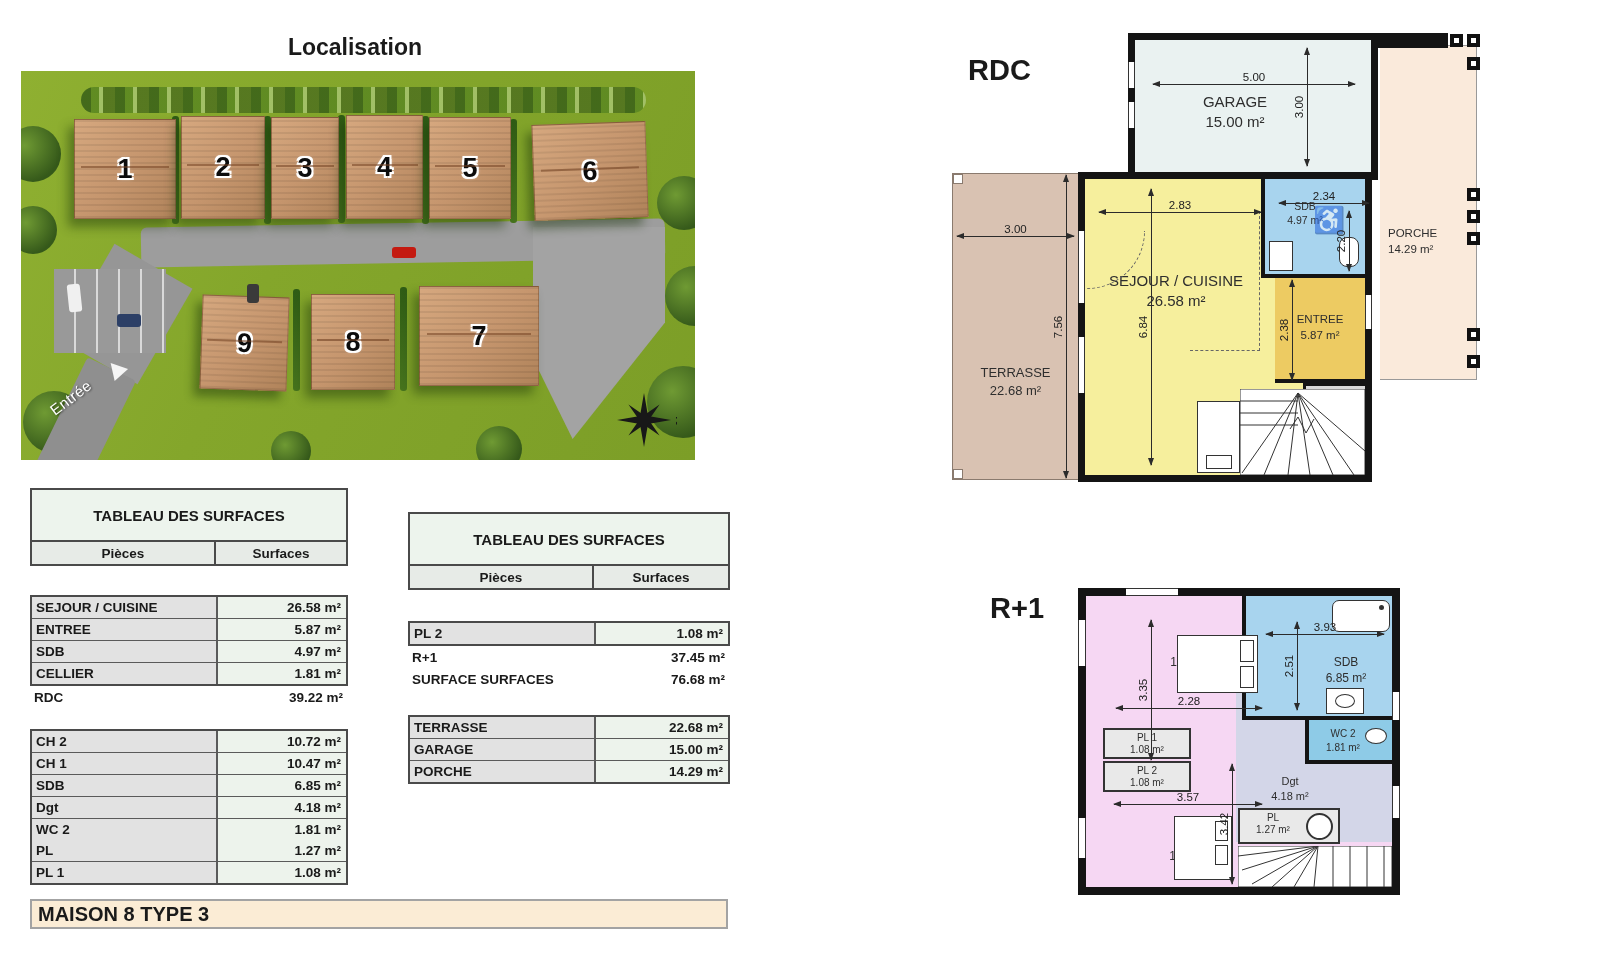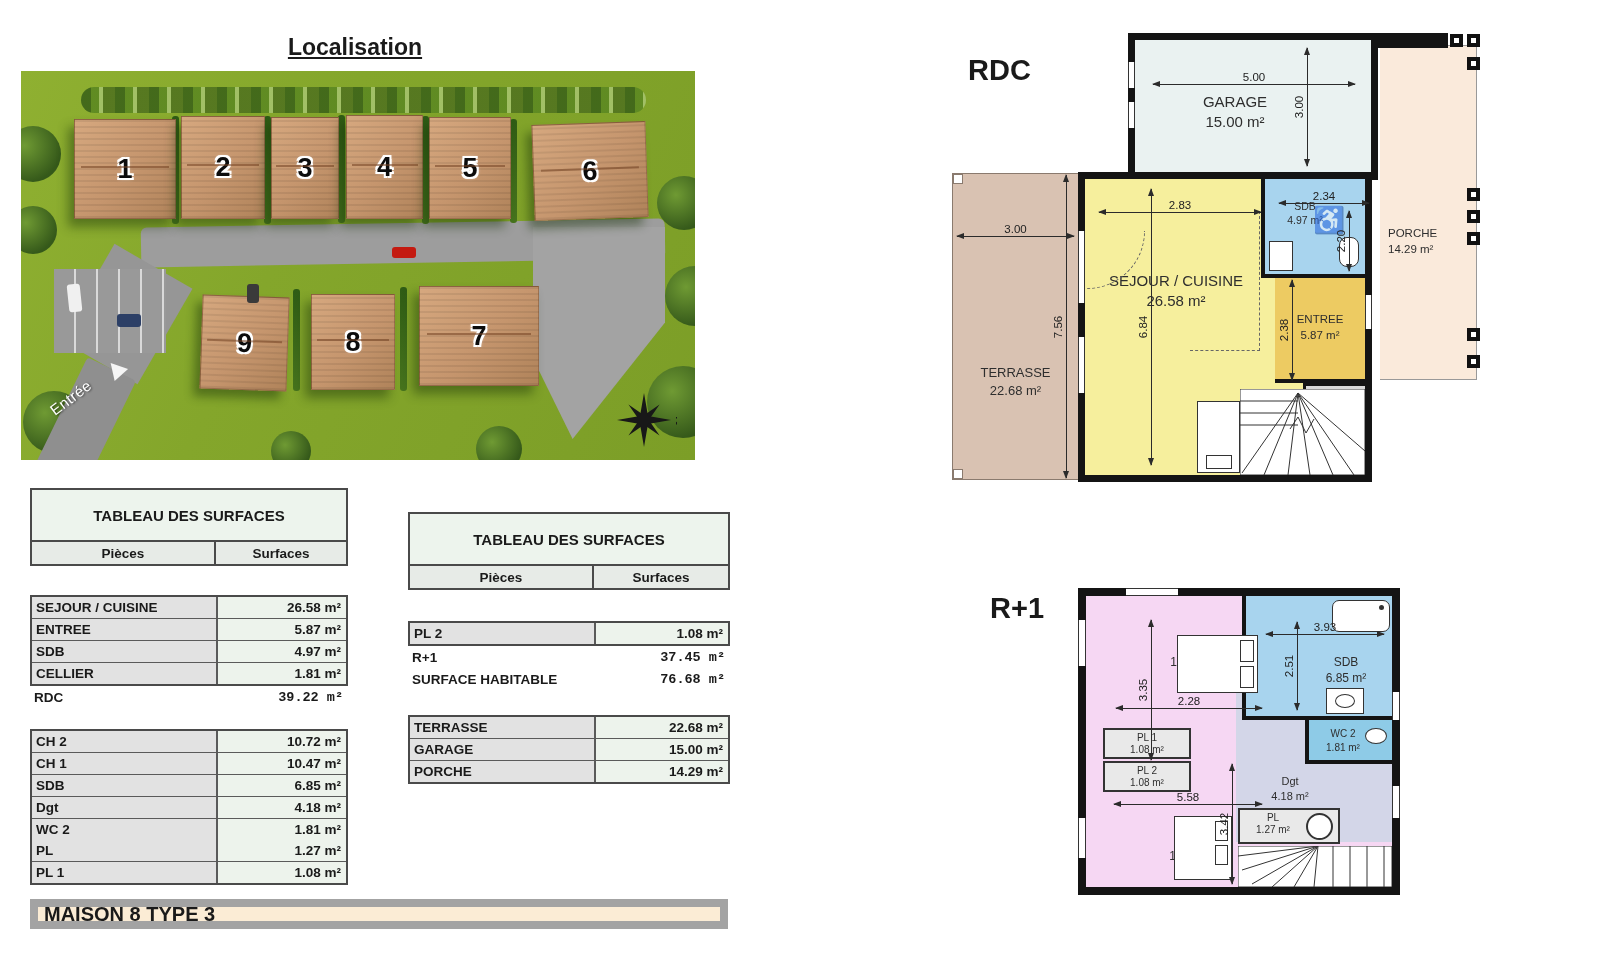--- a/index.html
+++ b/index.html
@@ -1,21 +1,21 @@
 <!DOCTYPE html>
 <html><head>
 <meta charset="utf-8">
 <style>
   html,body{margin:0;padding:0;background:#fff;}
   .page{position:relative;width:1600px;height:972px;background:#fff;overflow:hidden;
         font-family:"Liberation Sans",sans-serif;color:#1a1a1a;}
   .abs{position:absolute;}
 
   
-  .site-title{left:140px;top:34px;width:430px;text-align:center;font-size:23px;font-weight:700;text-decoration:underline;}
+  .site-title{left:140px;top:34px;width:430px;text-align:center;font-size:23px;font-weight:700;}
   .site{left:21px;top:71px;width:674px;height:389px;overflow:hidden;
         background:linear-gradient(115deg,#8fb031 0%,#84a62b 40%,#7c9e27 100%);}
   .hedge-top{left:60px;top:16px;width:565px;height:26px;border-radius:13px;opacity:.95;
         background:repeating-linear-gradient(90deg,#40671a 0 10px,#5e8a22 10px 18px,#a3c169 18px 22px,#547620 22px 34px);}
   .tree{border-radius:50%;background:radial-gradient(circle at 35% 35%,#6f9a33,#35591a 72%);}
   .hedge-v{width:7px;background:linear-gradient(#2f5c15,#47741d);border-radius:3px;}
   .road{background:#9d9d9d;}
   .house{background:repeating-linear-gradient(0deg,rgba(0,0,0,.07) 0 2px,transparent 2px 6px),
          linear-gradient(135deg,#d6a87f 0%,#c5956d 55%,#b0835a 100%);
          border:1px solid rgba(90,50,25,.45);box-shadow:-6px 8px 10px rgba(25,50,8,.45);
@@ -36,24 +36,24 @@
   .t-cols .c1{width:182px;border-right:2px solid #4a4a4a;display:flex;align-items:center;justify-content:center;}
   .t-cols .c2{flex:1;display:flex;align-items:center;justify-content:center;}
   .t-group{border:2px solid #4a4a4a;}
   .t-row{display:flex;height:21px;font-weight:700;font-size:13.5px;}
   .t-row + .t-row{border-top:1px solid #5a5a5a;}
   .t-row.joined{border-top:none;}
   .t-row .lbl{width:180px;padding-left:4px;border-right:2px solid #5a5a5a;display:flex;align-items:center;}
   .t-row .val{flex:1;padding-right:5px;display:flex;align-items:center;justify-content:flex-end;}
   .t-plainrow{display:flex;height:22px;font-weight:700;font-size:13.5px;}
   .t-plainrow .lbl{width:182px;padding-left:4px;display:flex;align-items:center;}
-  .t-plainrow .val{flex:1;padding-right:5px;display:flex;align-items:center;justify-content:flex-end;font-family:Liberation Mono, monospace;}
+  .t-plainrow .val{flex:1;padding-right:5px;display:flex;align-items:center;justify-content:flex-end;}
 
   
-  .banner{left:30px;top:899px;width:698px;height:30px;border:8px solid #a3a3a3;
+  .banner{left:30px;top:899px;width:698px;height:30px;border:2px solid #a3a3a3;
         display:flex;align-items:center;padding-left:6px;font-size:20px;font-weight:700;box-sizing:border-box;}
 
   
   .floor-label{font-size:29px;font-weight:700;}
   .plan-text{color:#2e2e2e;text-align:center;line-height:1.35;}
   .wall{background:#141414;}
   .room{box-sizing:border-box;}
   .fixture{background:#fff;border:1px solid #333;box-sizing:border-box;}
   .post{width:13px;height:13px;background:#fff;border:4px solid #111;box-sizing:border-box;}
   .window{background:#fff;border-top:1px solid #333;border-bottom:1px solid #333;box-sizing:border-box;}
@@ -229,21 +229,21 @@
       <div class="t-row">
         <div class="lbl" style="background-color: rgb(226, 226, 226);">PL 2</div>
         <div class="val" style="background-color: rgb(237, 243, 236);">1.08 m²</div>
       </div>
     </div>
     <div class="t-plainrow">
       <div class="lbl">R+1</div>
       <div class="val">37.45 m²</div>
     </div>
     <div class="t-plainrow">
-      <div class="lbl">SURFACE HABITABLE</div>
+      <div class="lbl">SURFACE SURFACES</div>
       <div class="val">76.68 m²</div>
     </div>
 
     <div class="t-group" style="margin-top:25px;">
       <div class="t-row">
         <div class="lbl" style="background-color: rgb(226, 226, 226);">TERRASSE</div>
         <div class="val" style="background-color: rgb(237, 243, 236);">22.68 m²</div>
       </div>
       <div class="t-row">
         <div class="lbl" style="background-color: rgb(226, 226, 226);">GARAGE</div>
@@ -480,21 +480,21 @@
       <div class="dim dim-h" style="left:30px;top:112px;width:146px;">
           <span>2.28</span>
         </div>
       <div class="dim dim-h" style="left:180px;top:38px;width:118px;">
           <span>3.93</span>
         </div>
       <div class="dim dim-v" style="left:211px;top:26px;height:88px;">
           <span>2.51</span>
         </div>
       <div class="dim dim-h" style="left:28px;top:208px;width:148px;">
-          <span>5.58</span>
+          <span>3.57</span>
         </div>
       <div class="dim dim-v" style="left:146px;top:168px;height:120px;">
           <span>3.42</span>
         </div>
 
       <div class="abs window-v" style="left:-8px;top:24px;width:8px;height:46px;"></div>
       <div class="abs window-v" style="left:-8px;top:222px;width:8px;height:40px;"></div>
       <div class="abs window-v" style="left:306px;top:96px;width:8px;height:28px;"></div>
       <div class="abs window-v" style="left:306px;top:190px;width:8px;height:32px;"></div>
       <div class="abs window" style="left:40px;top:-8px;width:52px;height:8px;"></div>

